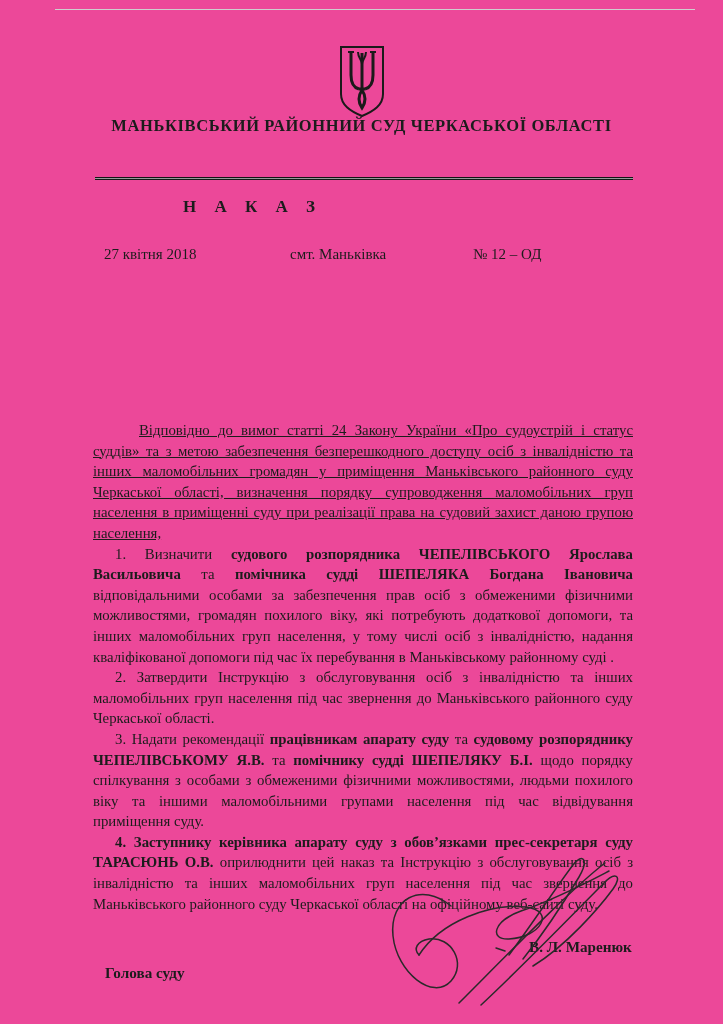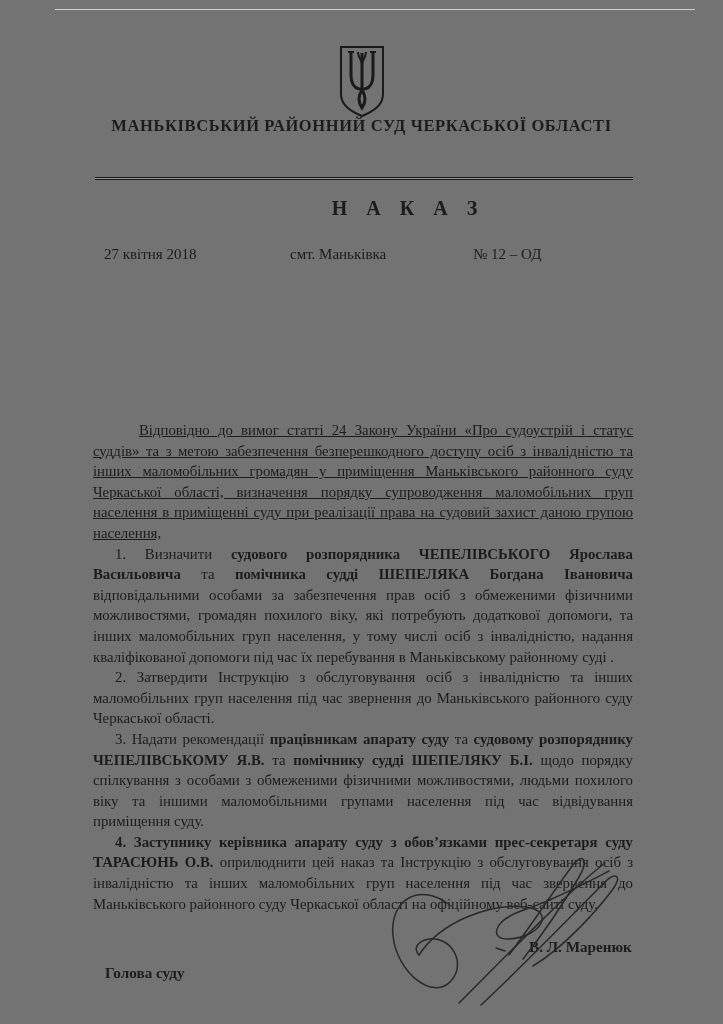--- a/index.html
+++ b/index.html
@@ -1,33 +1,33 @@
 <!DOCTYPE html>
 <html><head>
 <meta charset="utf-8">
 <style>
   html,body{margin:0;padding:0;background:#e8e8e8;}
   .page{
     position:relative;width:723px;height:1024px;margin:0 auto;
-    background:#737373;color:#1c1c1c;
+    background:#ec4899;color:#1c1c1c;
     font-family:"Liberation Serif","DejaVu Serif",serif;
     overflow:hidden;
   }
   .scan-line{position:absolute;top:9px;left:55px;width:640px;height:1px;background:#cfcfcf;}
   .emblem{position:absolute;top:44px;left:337px;width:50px;height:76px;}
   .emblem svg{display:block;width:100%;height:100%;}
   .court-name{
     position:absolute;top:116px;left:40px;width:643px;text-align:center;
     font-weight:bold;font-size:16.5px;letter-spacing:0.6px;white-space:nowrap;
   }
   .rule{position:absolute;top:177px;left:95px;width:538px;height:3px;background:#161616;}
   .rule::after{content:"";display:block;height:1px;background:#9a9a9a;margin-top:1px;}
   .doc-title{
     position:absolute;top:197px;left:95px;width:538px;box-sizing:border-box;
-    text-align:center;padding-left:88px;font-weight:bold;font-size:20px;letter-spacing:7px;
+    padding-left:88px;font-weight:bold;font-size:17px;letter-spacing:7px;
   }
   .meta{position:absolute;top:246px;font-size:15px;white-space:nowrap;}
   .meta-date{left:104px;}
   .meta-place{left:290px;}
   .meta-number{left:473px;}
   .subject{
     position:absolute;top:294px;left:105px;width:346px;
     font-size:14.8px;line-height:22px;text-align:justify;
   }
   .flow{

